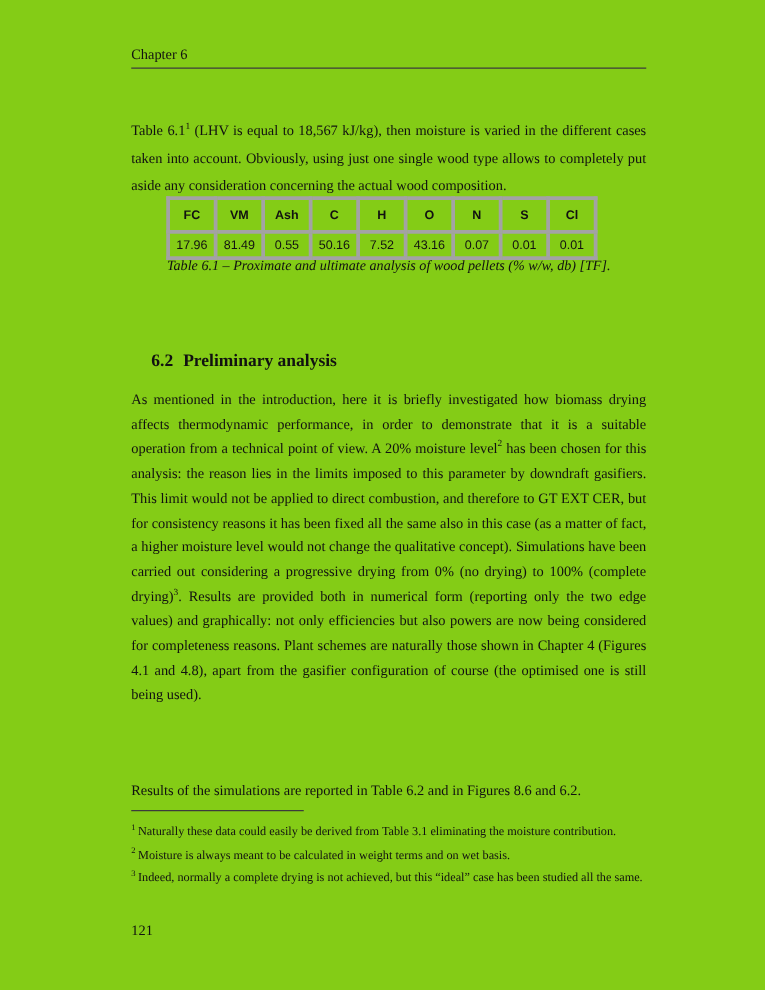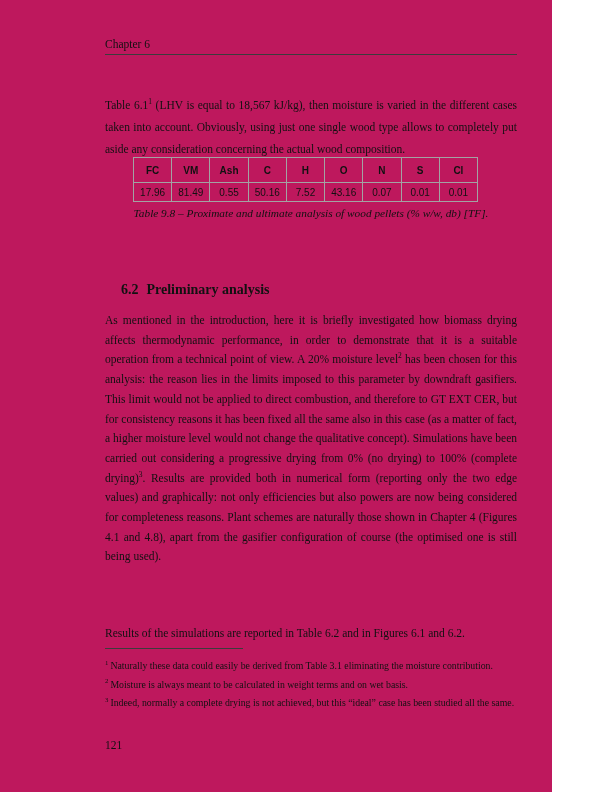--- a/index.html
+++ b/index.html
@@ -2,23 +2,23 @@
 <html><head>
 <meta charset="utf-8">
 <style>
   html, body {
     margin: 0;
     padding: 0;
     background: #ffffff;
   }
   .page {
     position: relative;
-    width: 552px;
+    width: 612px;
     height: 792px;
-    background: #be185d;
+    background: #84cc16;
     color: #111;
     font-family: "Liberation Serif", serif;
     overflow: hidden;
   }
   
   .running-header {
     position: absolute;
     top: 38px;
     left: 105px;
     width: 412px;
@@ -60,21 +60,21 @@
   .data-table {
     position: absolute;
     top: 157px;
     left: 133px;
     width: 345px;
     border-collapse: collapse;
     table-layout: fixed;
     font-family: "Liberation Sans", sans-serif;
   }
   .data-table th, .data-table td {
-    border: 1px solid #a3a3a3;
+    border: 3px solid #a3a3a3;
     text-align: center;
     vertical-align: middle;
     padding: 0;
   }
   .data-table th {
     font-size: 10px;
     font-weight: bold;
     height: 24px;
   }
   .data-table td {
@@ -188,28 +188,28 @@
         <td>0.55</td>
         <td>50.16</td>
         <td>7.52</td>
         <td>43.16</td>
         <td>0.07</td>
         <td>0.01</td>
         <td>0.01</td>
       </tr>
     </tbody>
   </table>
-  <div class="table-caption">Table 9.8 – Proximate and ultimate analysis of wood pellets (% w/w, db) [TF].</div>
+  <div class="table-caption">Table 6.1 – Proximate and ultimate analysis of wood pellets (% w/w, db) [TF].</div>
 
   <h2 class="section-heading"><span class="sec-num">6.2</span><span>Preliminary analysis</span></h2>
 
   <p class="para para-body"><span>As mentioned in the introduction, here it is briefly investigated how biomass drying affects thermodynamic performance, in order to demonstrate that it is a suitable operation from a technical point of view. A 20% moisture level</span><sup class="fn-ref">2</sup><span> has been chosen for this analysis: the reason lies in the limits imposed to this parameter by downdraft gasifiers. This limit would not be applied to direct combustion, and therefore to GT EXT CER, but for consistency reasons it has been fixed all the same also in this case (as a matter of fact, a higher moisture level would not change the qualitative concept). Simulations have been carried out considering a progressive drying from 0% (no drying) to 100% (complete drying)</span><sup class="fn-ref">3</sup><span>. Results are provided both in numerical form (reporting only the two edge values) and graphically: not only efficiencies but also powers are now being considered for completeness reasons. Plant schemes are naturally those shown in Chapter 4 (Figures 4.1 and 4.8), apart from the gasifier configuration of course (the optimised one is still being used).</span></p>
 
 
-  <p class="results-line">Results of the simulations are reported in Table 6.2 and in Figures 6.1 and 6.2.</p>
+  <p class="results-line">Results of the simulations are reported in Table 6.2 and in Figures 8.6 and 6.2.</p>
 
   <div class="footnote-rule"></div>
   <div class="footnotes">
     <div class="footnote"><sup>1</sup><span>Naturally these data could easily be derived from Table 3.1 eliminating the moisture contribution.</span></div>
     <div class="footnote"><sup>2</sup><span>Moisture is always meant to be calculated in weight terms and on wet basis.</span></div>
     <div class="footnote"><sup>3</sup><span>Indeed, normally a complete drying is not achieved, but this “ideal” case has been studied all the same.</span></div>
   </div>
 
   <div class="page-number">121</div>
 

